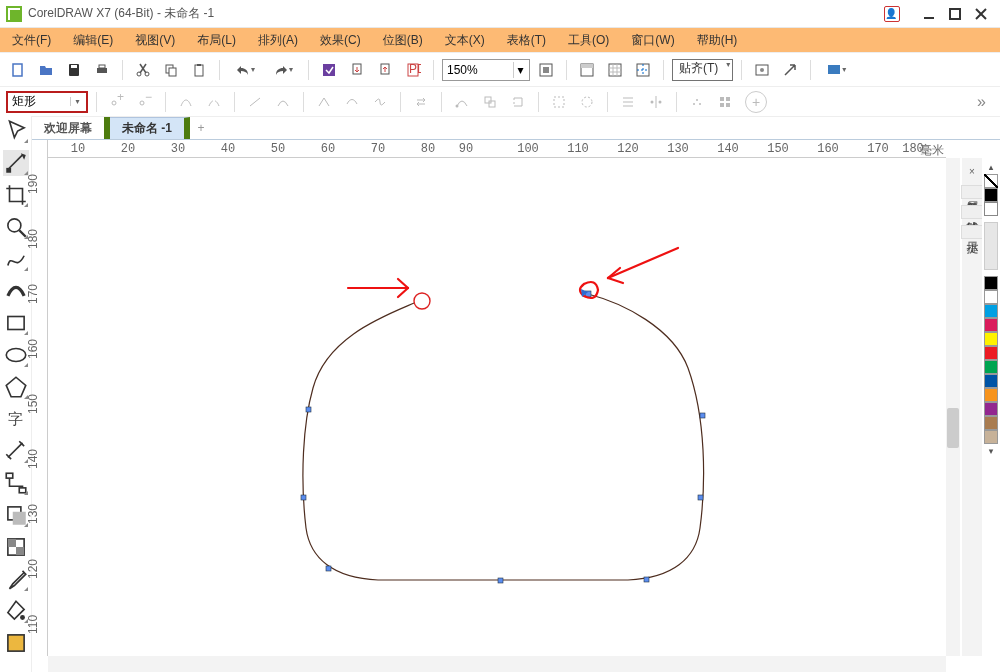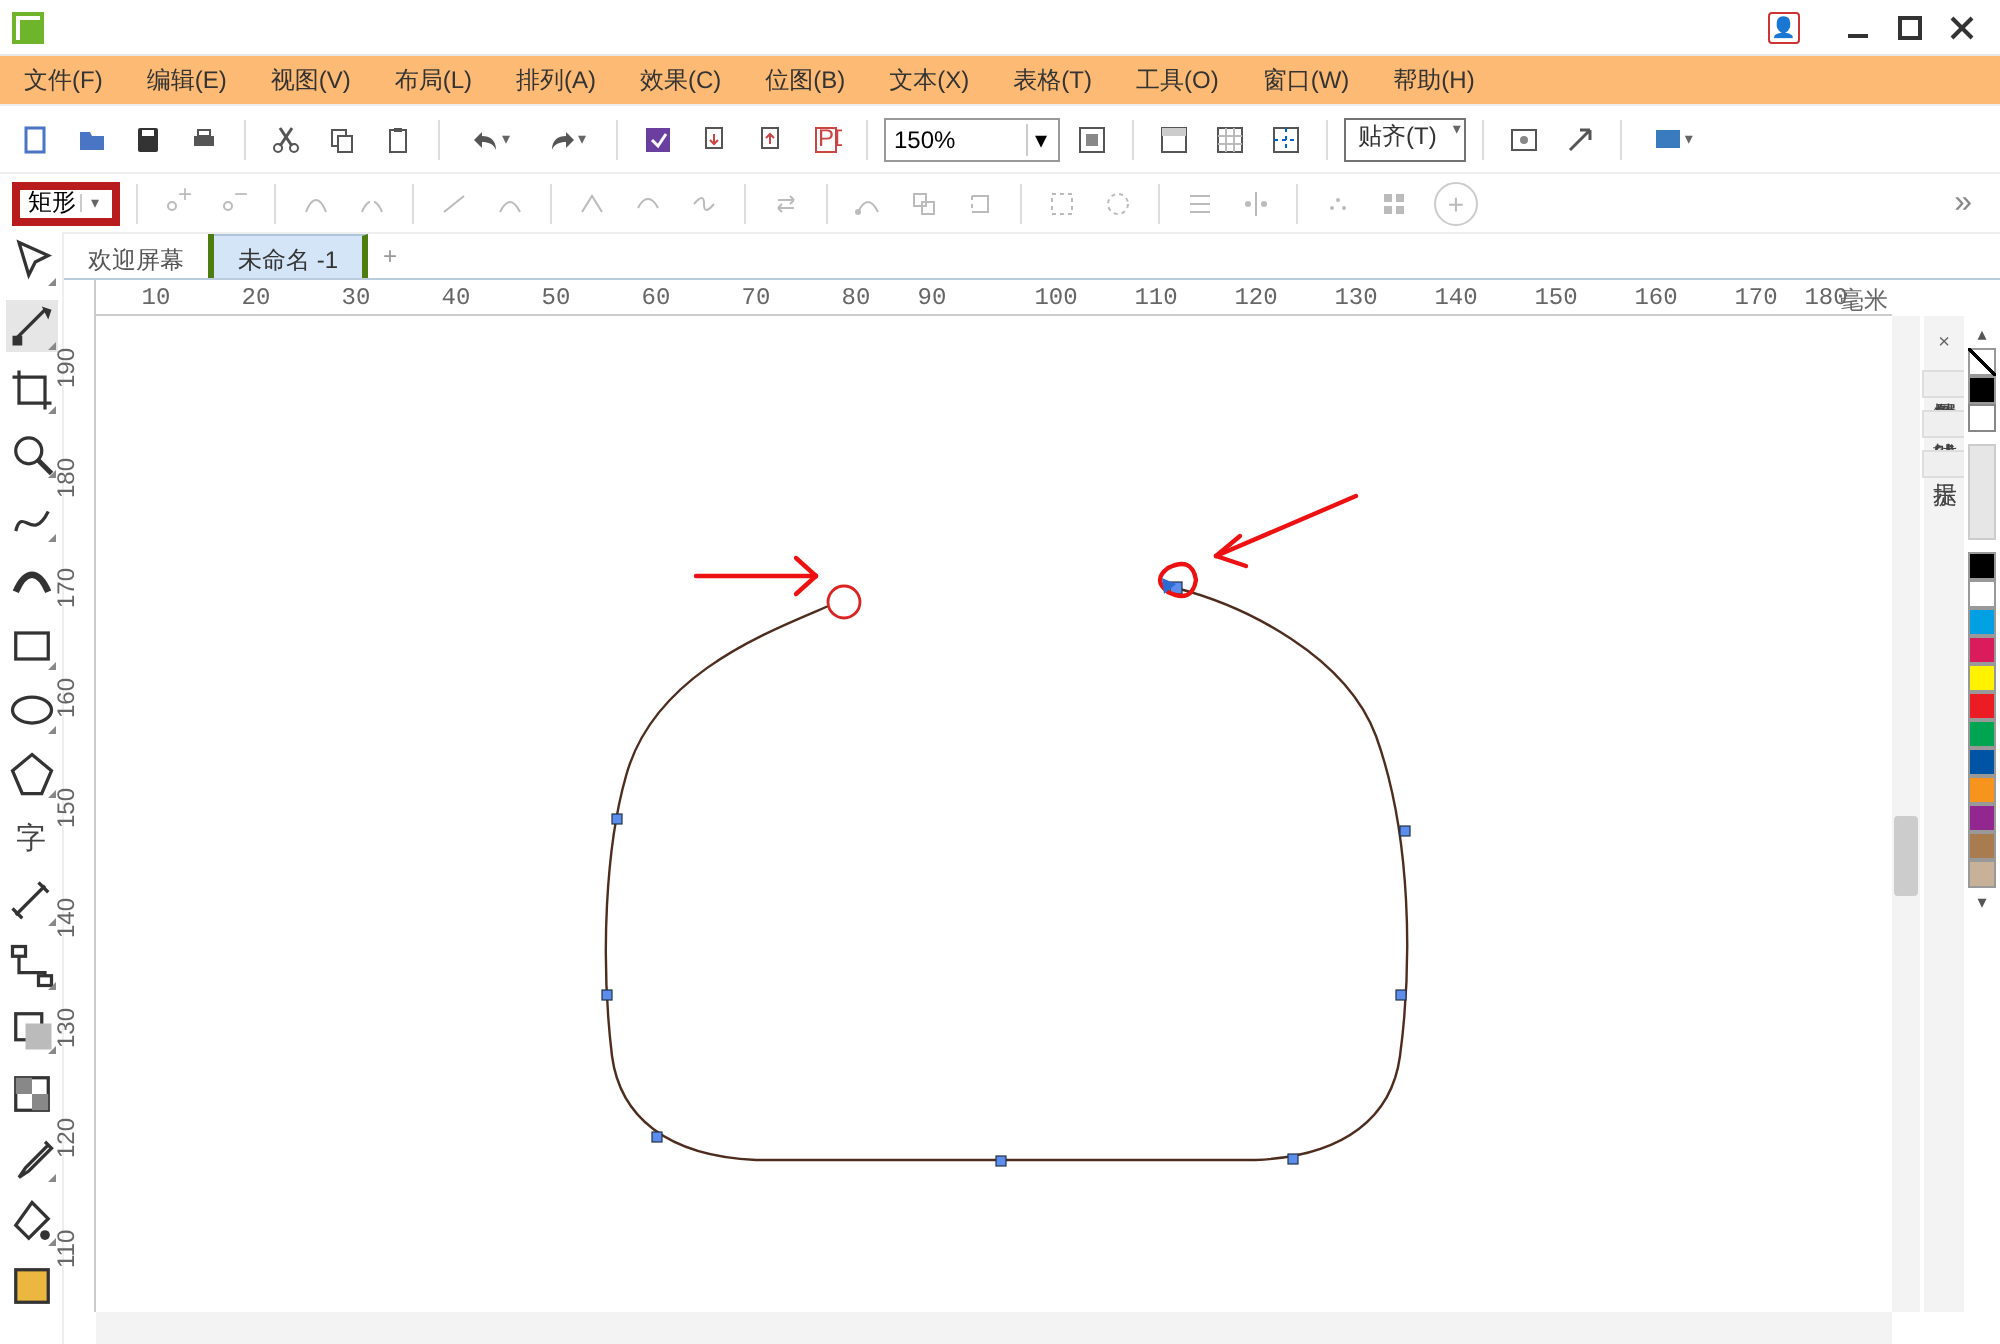--- a/index.html
+++ b/index.html
@@ -16,27 +16,27 @@
   .menu-item{ color:#333; padding:2px 6px;}
   .toolbar{ height:34px; background:#fff; border-top:1px solid #eee; display:flex; align-items:center; padding:0 6px; gap:4px;}
   .tb-btn{ width:24px;height:24px;display:flex;align-items:center;justify-content:center;color:#555;border-radius:2px;}
   .tb-btn svg{width:16px;height:16px;}
   .sep{ width:1px;height:20px;background:#ddd;margin:0 4px;}
   .zoom-box{ width:88px;height:22px;border:1px solid #999;display:flex;align-items:center;padding:0 4px;position:relative;}
   .zoom-box .dd{position:absolute;right:2px;top:2px;width:14px;height:16px;border-left:1px solid #ccc;display:flex;align-items:center;justify-content:center;}
   .snap-dd{height:22px;border:1px solid #737373;padding:0 14px 0 6px;display:flex;align-items:flex-start;position:relative;color:#333;}
   .snap-dd .dd-ar{position:absolute;right:2px;font-size:8px;color:#666;}
   .propbar{ height:30px; background:#fff; border-top:1px solid #eee; display:flex; align-items:center; padding:0 6px; gap:4px;}
-  .combo{ width:54px;height:22px;border:4px solid #b91c1c;display:flex;align-items:center;padding:0 4px;position:relative;}
+  .combo{ width:82px;height:22px;border:2px solid #b91c1c;display:flex;align-items:center;padding:0 4px;position:relative;}
   .combo .dd{position:absolute;right:2px;font-size:8px;color:#666;width:14px;text-align:center;border-left:1px solid #ccc;}
   .dim{color:#bbb;}
   .circ-plus{width:22px;height:22px;border:1px solid #ccc;border-radius:50%;display:flex;align-items:center;justify-content:center;color:#bbb;font-size:14px;margin-left:4px;}
   .prop-over{margin-left:auto;font-size:16px;color:#888;padding:0 8px;}
   .tabstrip{ height:24px; background:#fff;border-top:1px solid #eee;border-bottom:1px solid #bcd; display:flex; align-items:stretch;margin-left:32px;}
-  .tab{ padding:0 12px; display:flex;align-items:flex-end;color:#555;border-right:3px solid #4d7c0f;}
+  .tab{ padding:0 12px; display:flex;align-items:center;color:#555;border-right:6px solid #4d7c0f;font-weight:bold;}
   .tab.active{ background:#d4e5f7;color:#333;border-top:1px solid #b0c4de;}
   .tab-add{width:22px;display:flex;align-items:center;justify-content:center;color:#999;}
   .main{position:absolute;left:0;top:140px;right:0;bottom:0;}
   .toolbox{position:absolute;left:0;top:0;width:32px;bottom:0;background:#fff;border-right:1px solid #eee;display:flex;flex-direction:column;align-items:center;padding-top:2px;gap:6px;}
   .toolbox.offset{top:-24px;}
   .tool{width:26px;height:26px;display:flex;align-items:center;justify-content:center;color:#444;position:relative;}
   .tool.sel{background:#e6e6e6;}
   .tool .fly{position:absolute;right:1px;bottom:1px;width:0;height:0;border-right:4px solid #888;border-top:4px solid transparent;}
   .ruler-h{position:absolute;left:48px;top:0;right:54px;height:18px;background:#fff;border-bottom:1px solid #ccc;font-size:9px;color:#666;}
   .ruler-h .lbl{position:absolute;top:2px;transform:translateX(-50%);font-family:Liberation Mono, monospace;}
@@ -60,20 +60,21 @@
   .node{fill:#5b8def;stroke:#234;stroke-width:0.6;}
   .enode{fill:#fff;stroke:#d22;stroke-width:1.4;}
   .redann{stroke:#e11;stroke-width:2.2;fill:none;stroke-linecap:round;}
   .vthumb{position:absolute;left:1px;width:12px;background:#ccc;border-radius:2px;}
 </style>
 </head>
 <body>
 
 <div class="titlebar">
   <div class="logo"></div>
+  <span class="title-text">CorelDRAW X7 (64-Bit) - 未命名 -1</span>
   <div class="title-spacer"></div>
   <div class="user-ic">👤</div>
   <div class="win-btn">
       <svg viewBox="0 0 14 14">
         <line x1="2" y1="11" x2="12" y2="11" stroke="#333" stroke-width="2"></line>
       </svg>
     </div>
   <div class="win-btn">
       <svg viewBox="0 0 14 14">
         <rect x="2" y="2" width="10" height="10" fill="none" stroke="#333" stroke-width="2"></rect>

